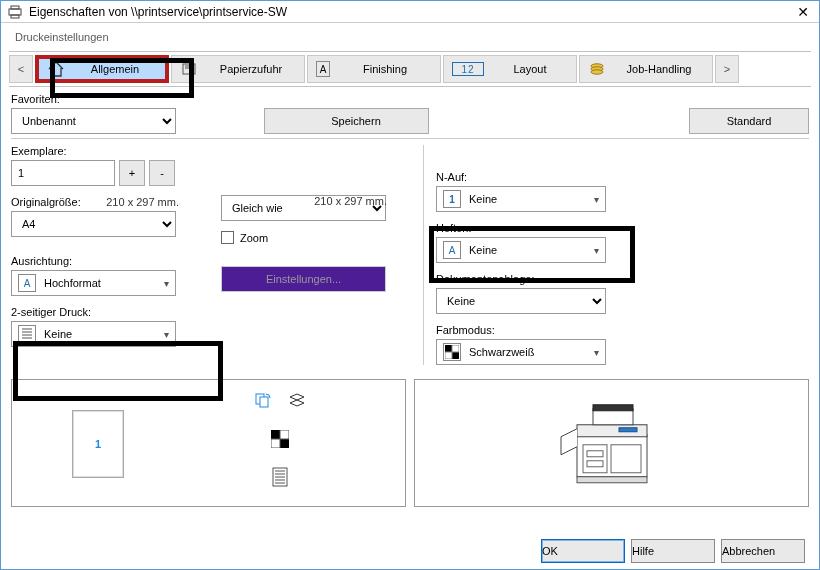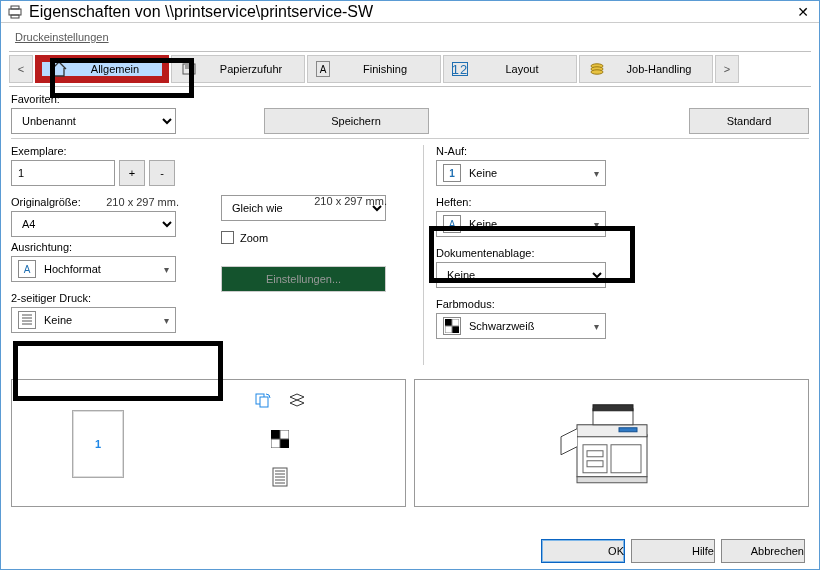--- a/index.html
+++ b/index.html
@@ -1,60 +1,60 @@
 <!DOCTYPE html>
 <html><head>
 <meta charset="utf-8">
 <style>
   * { box-sizing: border-box; margin: 0; padding: 0; font-family: "Segoe UI", Tahoma, sans-serif; font-size: 11px; }
   body { background: #f0f0f0; width: 820px; height: 570px; overflow: hidden; }
   .window { width: 820px; height: 570px; background: #fff; border: 1px solid #5a9bd4; position: relative; }
   .titlebar { height: 22px; background: #fff; border-bottom: 1px solid #ccc; display: flex; align-items: center; padding: 0 6px; }
   .titlebar .icon-slot { width: 16px; height: 16px; display:flex; align-items:center; justify-content:center; color:#444; }
-  .titlebar .title { margin-left: 6px; font-size: 16px; color: #000; flex: 1; }
+  .titlebar .title { margin-left: 6px; font-size: 12px; color: #000; flex: 1; }
   .titlebar .close { font-size: 14px; line-height: 1; cursor: default; padding: 0 4px; color:#000;}
   .tab-caption { padding: 6px 10px 0 10px; color:#5a5a5a; }
-  .tab-caption span { display:inline-block; border-bottom:2px solid transparent; padding:2px 4px;text-decoration:underline;}
+  .tab-caption span { display:inline-block; border-bottom:2px solid transparent; padding:2px 4px;}
   .body { padding: 4px 8px 0 8px; }
   .hr { height:1px; background:#ccc; margin:4px 0 6px 0;}
   
   .tabstrip { display:flex; align-items:stretch; gap:2px; height:36px; border-top:1px solid #c0c0c0; border-bottom:1px solid #c0c0c0; padding:3px 0; }
   .tab-arrow, .tab { background:#e9e9e9; border:1px solid #c8c8c8; display:flex; align-items:center; justify-content:center; gap:8px; padding:0 8px; min-width:24px; }
   .tab-arrow { width:24px; font-size:14px; color:#555; }
   .tab { width:134px; }
-  .tab.active { background:#b8dbff; border:7px solid #b91c1c;}
+  .tab.active { background:#b8dbff; border:4px solid #b91c1c;}
   .tab .ticon { width:18px; height:18px; display:flex; align-items:center; justify-content:center; }
   .tab .tlabel { flex:1; text-align:center; color:#000; }
   
   .hl { border:5px solid #000; position:absolute; pointer-events:none; }
   
   .form-area { padding:6px 2px 0 2px; position:relative; }
   .row { display:flex; }
   .lbl { color:#000; margin-bottom:3px; display:block;}
   select, .select-like, input[type=text] { height:26px; border:1px solid #999; background:#fff; padding:0 6px; font-size:11px; color:#000;}
   .select-like { display:flex; align-items:center; position:relative;}
   .select-like .caret { position:absolute; right:6px; color:#555; font-size:10px;}
   .select-like .pre-ico { width:18px; height:18px; border:1px solid #888; margin-right:8px; display:flex; align-items:center; justify-content:center; font-size:10px; color:#1f6fb2; background:#fff;}
   .btn { background:#e9e9e9; border:1px solid #aaa; height:26px; display:flex; align-items:center; justify-content:center; cursor:default; }
-  .btn-disabled { background:#14532d; color:#999; border:1px solid #ccc;}
+  .btn-disabled { background:#4c1d95; color:#999; border:1px solid #ccc;}
   .size-hint { float:right; color:#333;}
   .col { display:flex; flex-direction:column; }
   .checkbox { display:flex; align-items:center; gap:6px; }
   .cb { width:13px; height:13px; border:1px solid #666; background:#fff;}
   
   .previews { display:flex; gap:8px; margin-top:14px;}
   .pv { flex:1; height:128px; border:1px solid #999; background:#fff; position:relative;}
   .page-thumb { width:52px; height:68px; border:1px solid #aaa; box-shadow:0 0 0 1px #ddd inset; position:absolute; left:60px; top:30px; display:flex; align-items:center; justify-content:center; color:#1f87e6; font-weight:bold; font-size:16px;}
   .mini-icons { position:absolute; left:240px; top:10px; display:flex; flex-direction:column; gap:16px; align-items:center;}
   .mini-icons > div { display:flex; gap:12px;}
   .mi { width:22px; height:22px; display:flex; align-items:center; justify-content:center; color:#333;}
   .printer { position:absolute; left:50%; top:50%; transform:translate(-50%,-52%);}
   
   .footer { position:absolute; bottom:6px; right:14px; display:flex; gap:6px;}
-  .footer .fbtn { width:84px; height:24px; background:#e9e9e9; border:1px solid #888; display:flex; align-items:center; justify-content:flex-end;}
+  .footer .fbtn { width:84px; height:24px; background:#e9e9e9; border:1px solid #888; display:flex; align-items:center; justify-content:flex-start;}
   .footer .fbtn.primary { border:1px solid #0a64c2; box-shadow:0 0 0 1px #7fb7e8 inset;}
 </style>
 </head>
 <body>
 
 <div class="window">
 
   <div class="titlebar">
     <span class="icon-slot">
       <svg width="16" height="16" viewBox="0 0 16 16">
@@ -94,21 +94,21 @@
         </span>
         <span class="tlabel">Papierzufuhr</span>
       </div>
 
       <div class="tab">
         <span class="ticon" style="border:1px solid #888;font-size:10px;width:14px;height:16px;">A</span>
         <span class="tlabel">Finishing</span>
       </div>
 
       <div class="tab">
-        <span class="ticon" style="border:1px solid #1f6fb2;font-size:13px;width:16px;height:14px;color:#1f6fb2;letter-spacing:1px;">12</span>
+        <span class="ticon" style="border:1px solid #1f6fb2;font-size:10px;width:32px;height:14px;color:#1f6fb2;letter-spacing:1px;">12</span>
         <span class="tlabel">Layout</span>
       </div>
 
       <div class="tab">
         <span class="ticon">
           <svg width="18" height="18" viewBox="0 0 18 18">
               <ellipse cx="9" cy="6" rx="6" ry="2.2" fill="#e7c241" stroke="#9c7a13"></ellipse>
               <ellipse cx="9" cy="9" rx="6" ry="2.2" fill="#e7c241" stroke="#9c7a13"></ellipse>
               <ellipse cx="9" cy="12" rx="6" ry="2.2" fill="#e7c241" stroke="#9c7a13"></ellipse>
             </svg>
@@ -149,21 +149,21 @@
               </div>
             <div class="btn" style="width:26px;">
                 <span>-</span>
               </div>
           </div>
 
           <div style="position:relative;">
               <span class="lbl">Originalgröße:</span>
               <span class="size-hint" style="position:absolute; right:42px; top:0;">210 x 297 mm.</span>
             </div>
-          <select style="width:165px; margin-bottom:4px;"><option>A4</option></select>
+          <select style="width:165px; margin-bottom:18px;"><option>A4</option></select>
 
           <span class="lbl">Ausrichtung:</span>
           <div class="select-like" style="width:165px; margin-bottom:10px;">
             <span class="pre-ico">A</span>
             <span>Hochformat</span>
               <span class="caret">▾</span>
           </div>
 
           <span class="lbl">2-seitiger Druck:</span>
           <div class="select-like" style="width:165px;">
@@ -188,21 +188,21 @@
             <span class="cb"></span>
             <span>Zoom</span>
           </div>
           <div class="btn btn-disabled" style="width:165px;">
               <span>Einstellungen...</span>
             </div>
         </div>
 
         <div style="width:1px; background:#ccc; margin:0 12px 0 2px; height:220px;"></div>
 
-        <div class="col" style="width:200px;">
+        <div class="col" style="width:200px;justify-content:flex-end;">
           <span class="lbl">N-Auf:</span>
           <div class="select-like" style="width:170px; margin-bottom:10px;">
             <span class="pre-ico" style="color:#1f6fb2;font-weight:bold;">1</span>
             <span>Keine</span>
               <span class="caret">▾</span>
           </div>
 
           <span class="lbl">Heften:</span>
           <div class="select-like" style="width:170px; margin-bottom:10px;">
             <span class="pre-ico">A</span>

